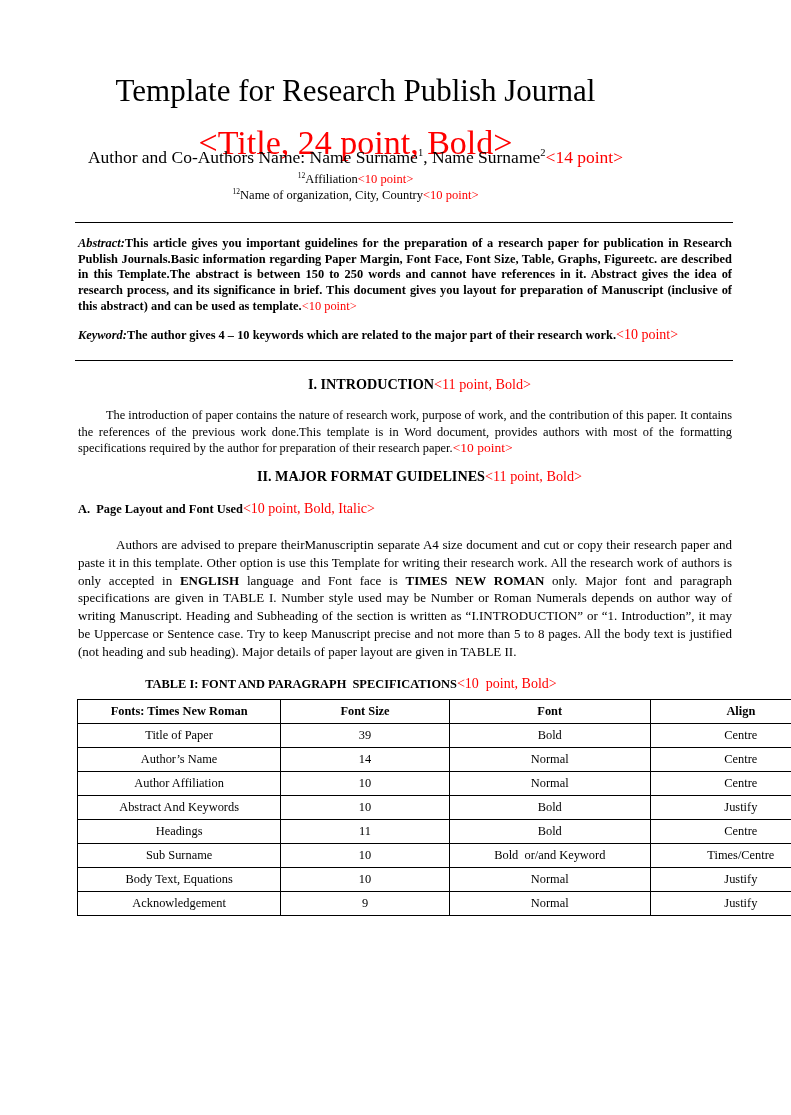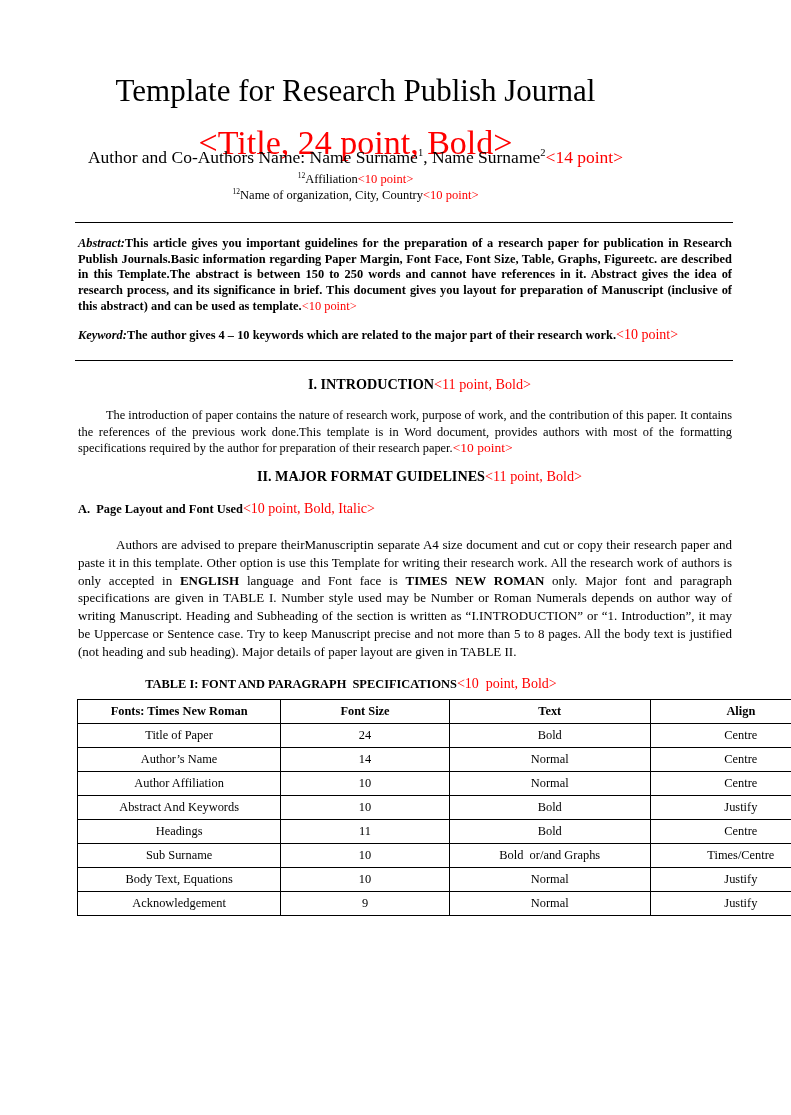--- a/index.html
+++ b/index.html
@@ -100,28 +100,28 @@
   <colgroup>
       <col class="c1">
       <col class="c2">
       <col class="c3">
       <col class="c4">
     </colgroup>
   <thead>
     <tr>
       <th>Fonts: Times New Roman</th>
       <th>Font Size</th>
-      <th>Text</th>
+      <th>Font</th>
       <th>Align</th>
     </tr>
   </thead>
   <tbody>
     <tr>
       <td>Title of Paper</td>
-      <td>24</td>
+      <td>39</td>
       <td>Bold</td>
       <td>Centre</td>
     </tr>
     <tr>
       <td>Author’s Name</td>
       <td>14</td>
       <td>Normal</td>
       <td>Centre</td>
     </tr>
     <tr>
@@ -138,21 +138,21 @@
     </tr>
     <tr>
       <td>Headings</td>
       <td>11</td>
       <td>Bold</td>
       <td>Centre</td>
     </tr>
     <tr>
       <td>Sub Surname</td>
       <td>10</td>
-      <td style="white-space:pre;">Bold  or/and Graphs</td>
+      <td style="white-space:pre;">Bold  or/and Keyword</td>
       <td>Times/Centre</td>
     </tr>
     <tr>
       <td>Body Text, Equations</td>
       <td>10</td>
       <td>Normal</td>
       <td>Justify</td>
     </tr>
     <tr>
       <td>Acknowledgement</td>

